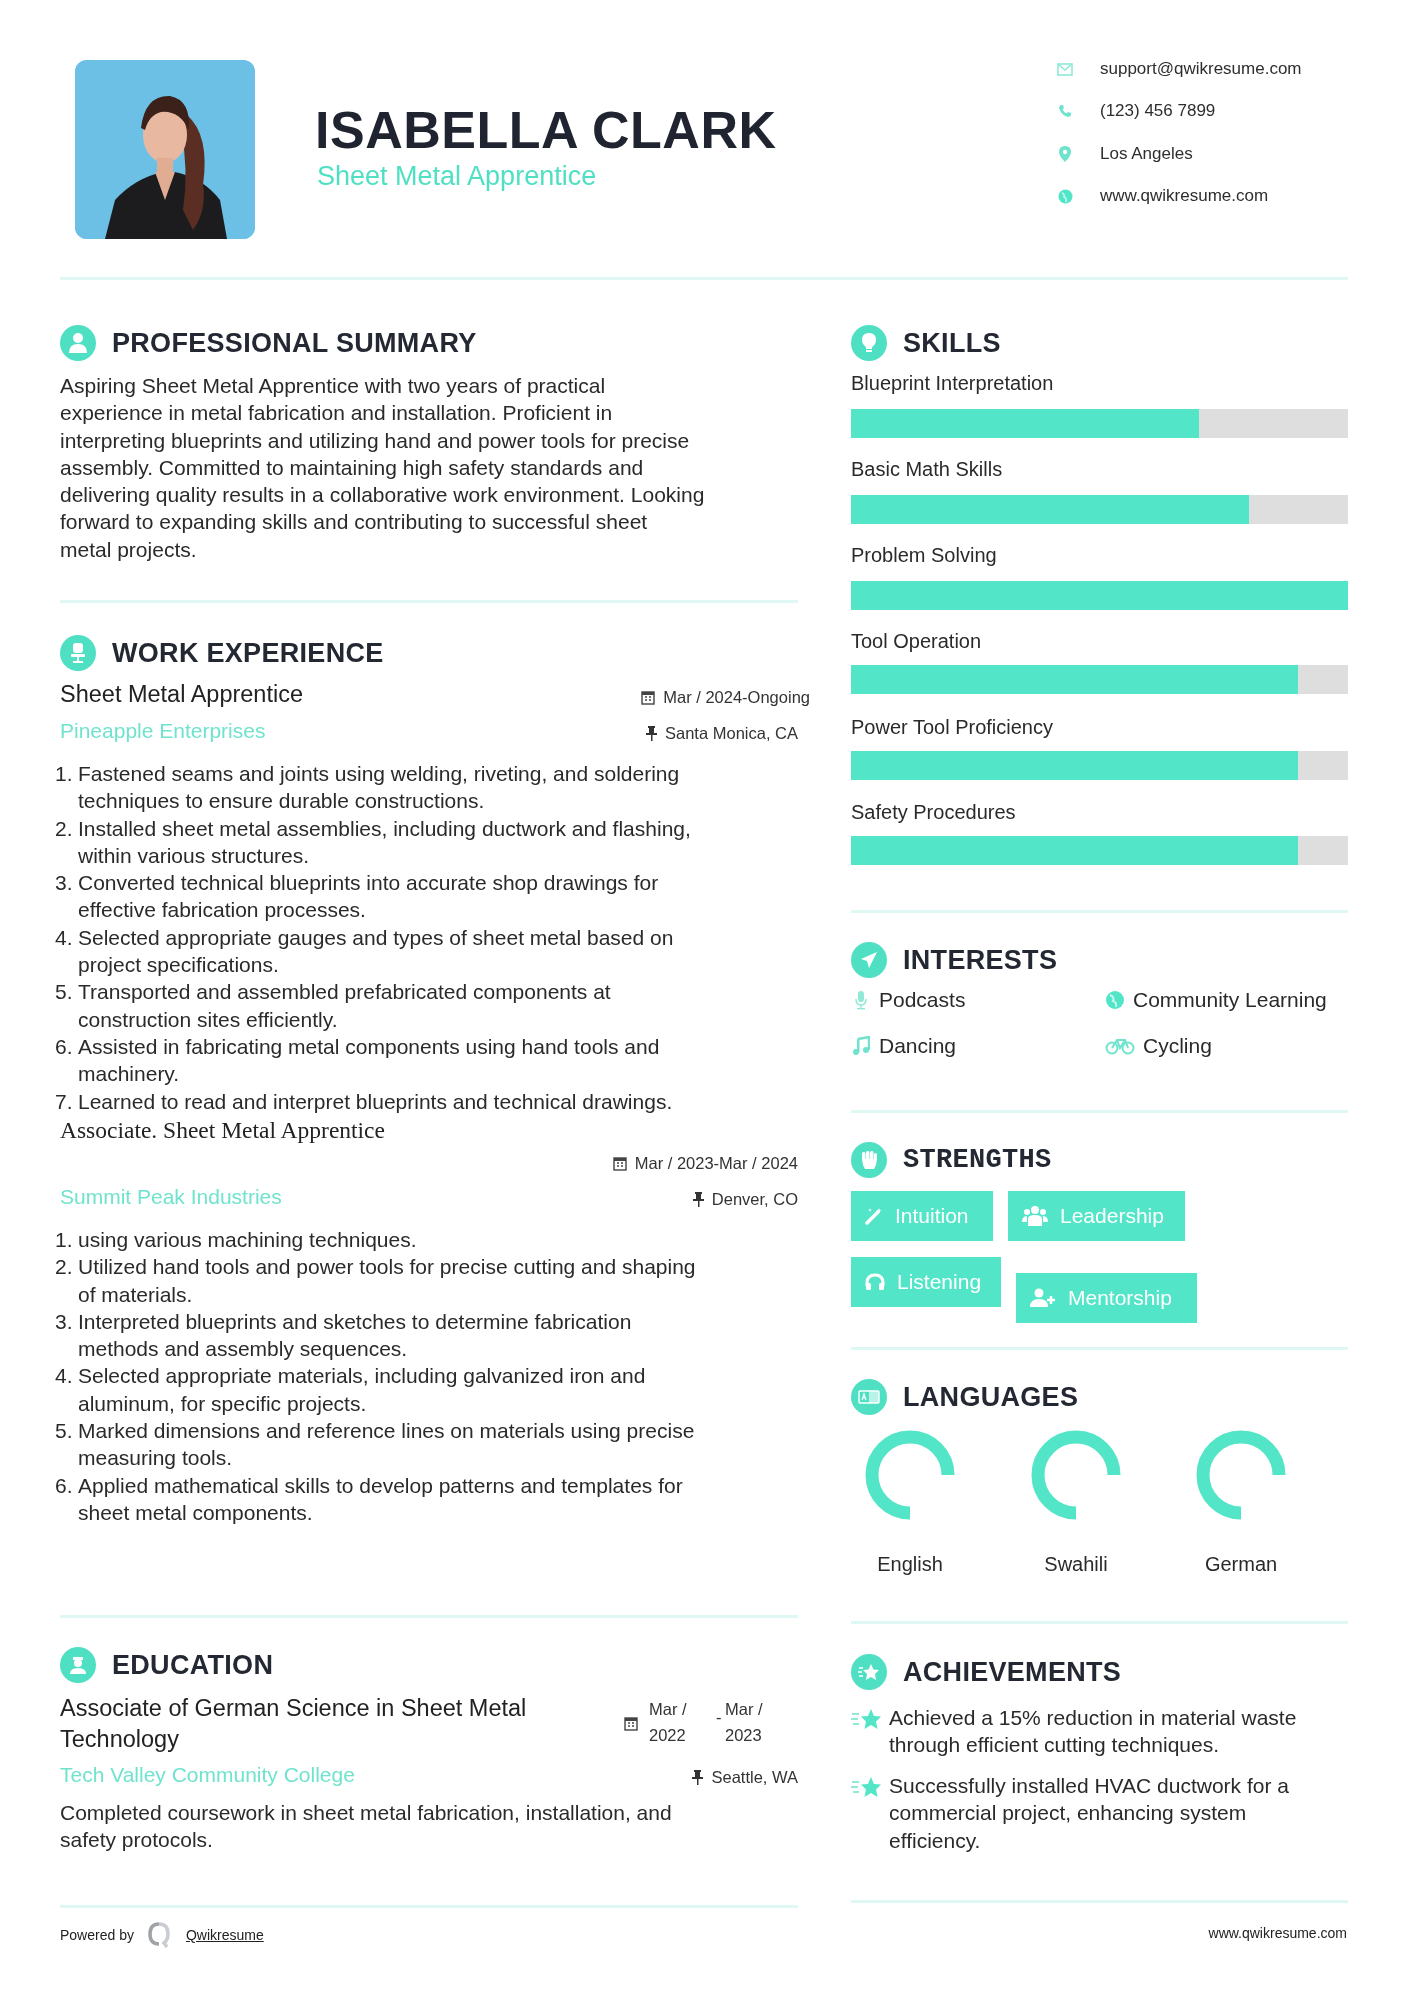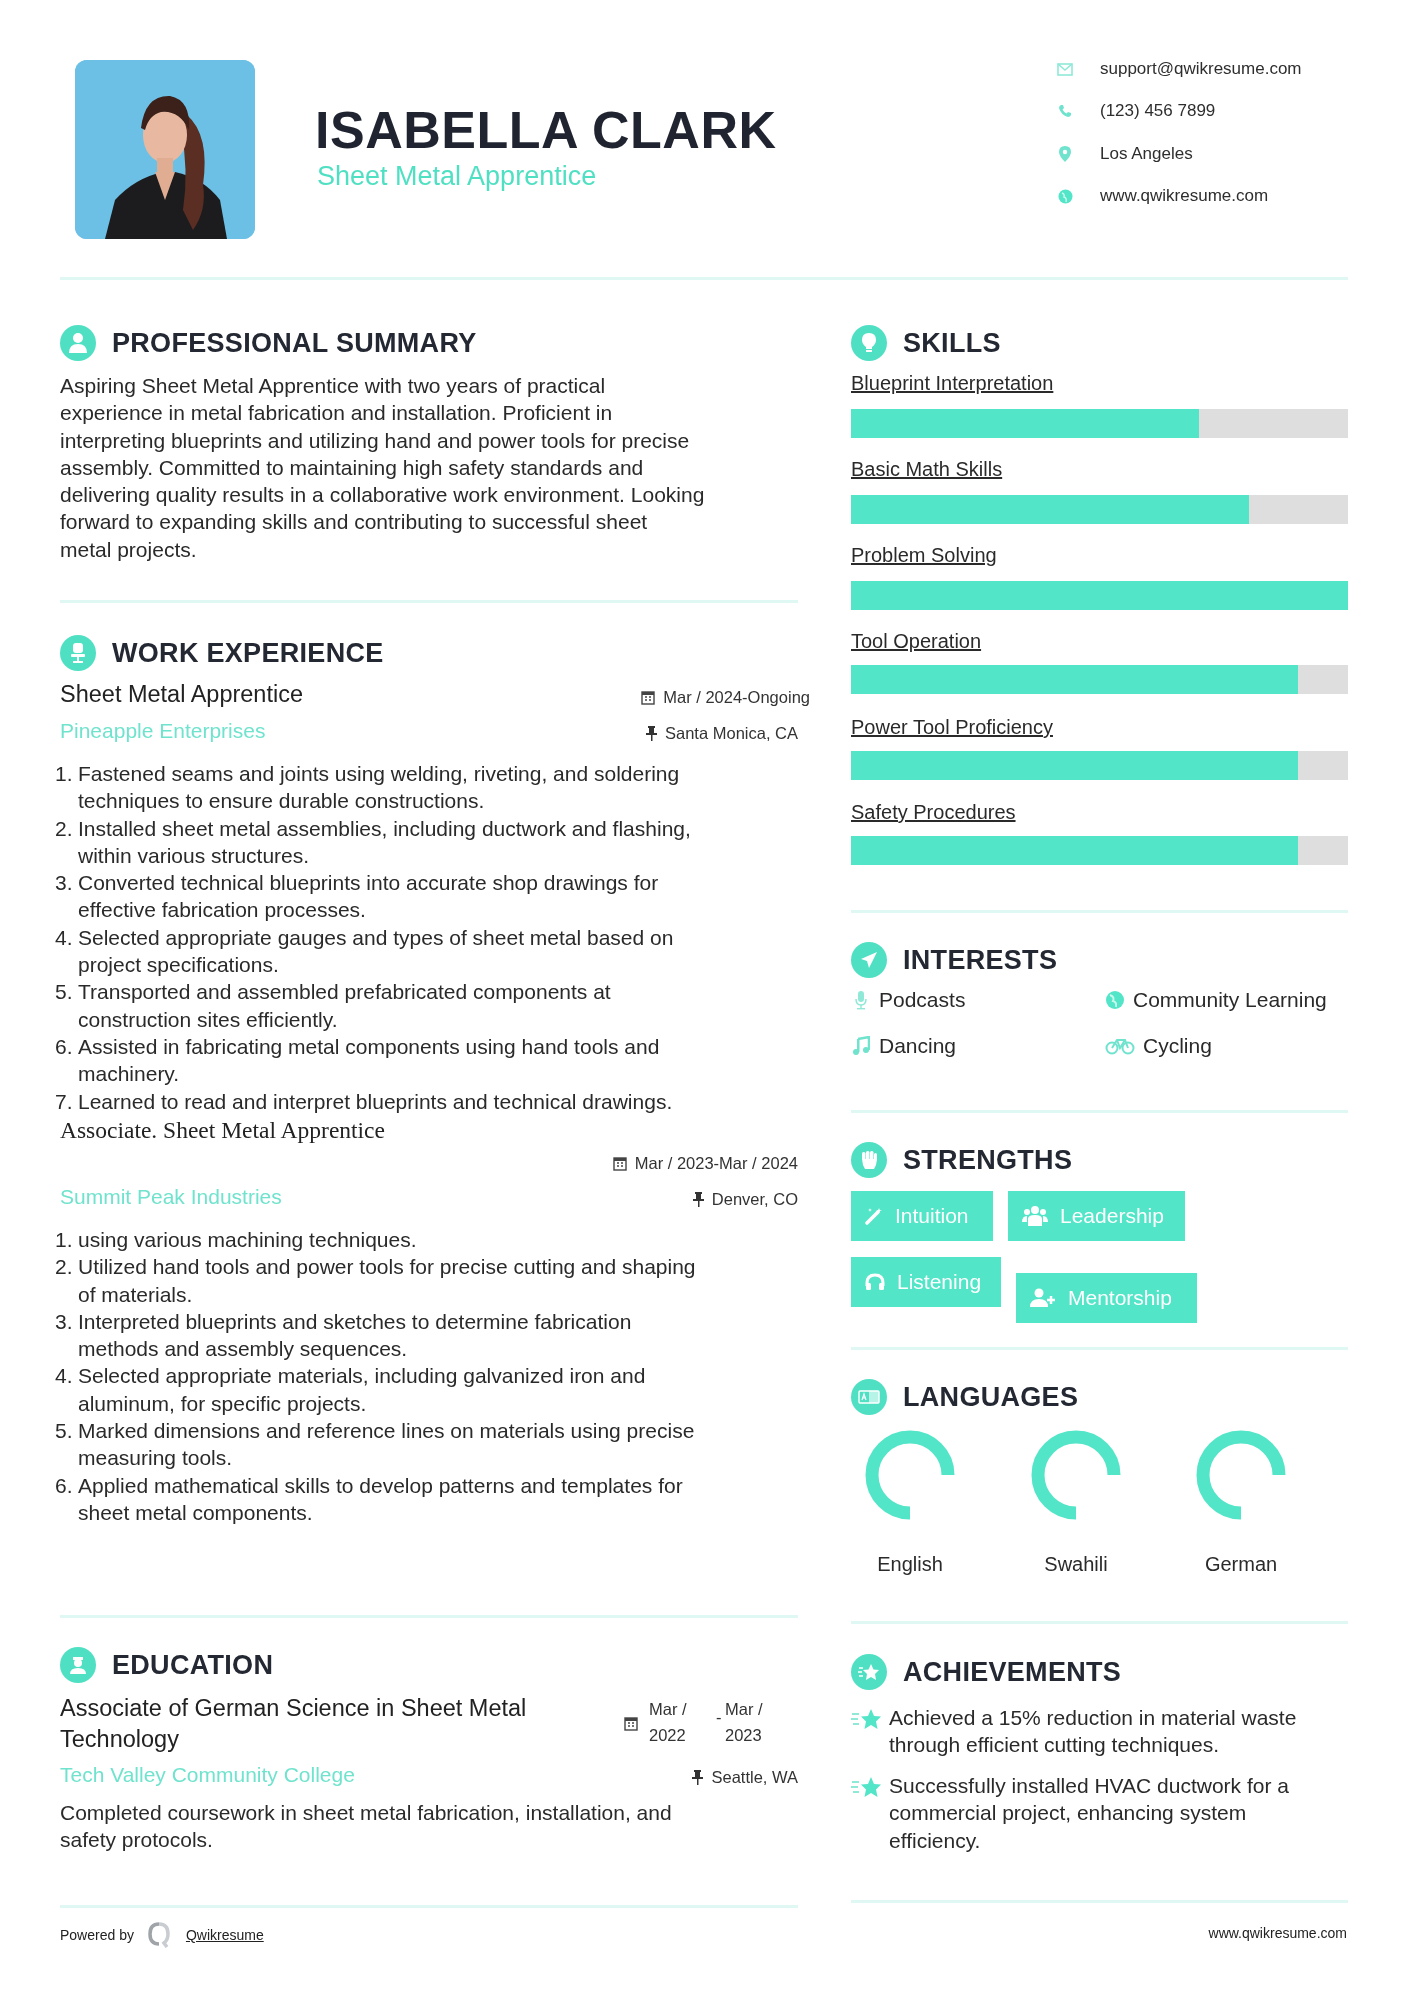--- a/index.html
+++ b/index.html
@@ -25,21 +25,21 @@
   .role { font-size: 23.5px; color: #222; line-height: 1.2; white-space: nowrap; }
   .company { font-size: 21px; color: #6fe3cd; white-space: nowrap; }
   .meta { font-size: 16.5px; color: #333; display: flex; align-items: center; justify-content: flex-end; white-space: nowrap; }
   .meta .mi { margin-right: 8px; display: inline-flex; }
 
   ol.bullets { list-style: none; }
   ol.bullets li { position: relative; padding-left: 18px; font-size: 21px; line-height: 27.3px; color: #2a2a2a; }
   ol.bullets li .num { position: absolute; left: -5px; top: 0; }
 
   
-  .skill-label { font-size: 20px; color: #2a2a2a; white-space: nowrap; text-decoration: underline; }
+  .skill-label { font-size: 20px; color: #2a2a2a; white-space: nowrap; }
   .bar-track { height: 29px; background: #dedede; width: 497px; }
   .bar-fill { height: 100%; background: #52e5c8; }
 
   .interest { display: flex; align-items: center; font-size: 21px; color: #2a2a2a; white-space: nowrap; }
   .interest .ii { width: 20px; display: inline-flex; justify-content: center; margin-right: 8px; }
 
   .badge { height: 50px; background: #52e5c8; display: flex; align-items: center; padding: 0 14px; color: #ffffff; font-size: 21px; white-space: nowrap; }
   .badge .bi { margin-right: 12px; display: inline-flex; }
 
   .lang { width: 120px; text-align: center; }
@@ -408,21 +408,21 @@
         <circle cx="7" cy="11" r="5.5" fill="none" stroke="#6fe3cd" stroke-width="2"></circle>
         <circle cx="23" cy="11" r="5.5" fill="none" stroke="#6fe3cd" stroke-width="2"></circle>
         <path d="M7 11 L12 3 L20 3 L23 11 M12 3 L15 11 L20 3" fill="none" stroke="#6fe3cd" stroke-width="2"></path>
       </svg>
   </span>
   <span>Cycling</span>
 </div>
 
 <div class="abs divider" style="left:851px; top:1110px; width:497px;"></div>
 
-<div class="abs sec-head" style="left:851px; top:1140px;">
+<div class="abs sec-head" style="left:851px; top:1140px;font-family:Liberation Mono, monospace;">
   <span class="sec-icon">
     <svg width="18" height="20" viewBox="0 0 18 20">
         <rect x="2" y="2" width="3.5" height="8" rx="1.5" fill="#fff"></rect>
         <rect x="6" y="1" width="3.5" height="9" rx="1.5" fill="#fff"></rect>
         <rect x="10" y="1" width="3.5" height="9" rx="1.5" fill="#fff"></rect>
         <rect x="14" y="3" width="3" height="8" rx="1.5" fill="#fff"></rect>
         <path d="M2 9 L17 9 L16 15 L14 19 L5 19 L3 15 Z" fill="#fff"></path>
       </svg>
   </span>
   <span class="sec-title">STRENGTHS</span>

